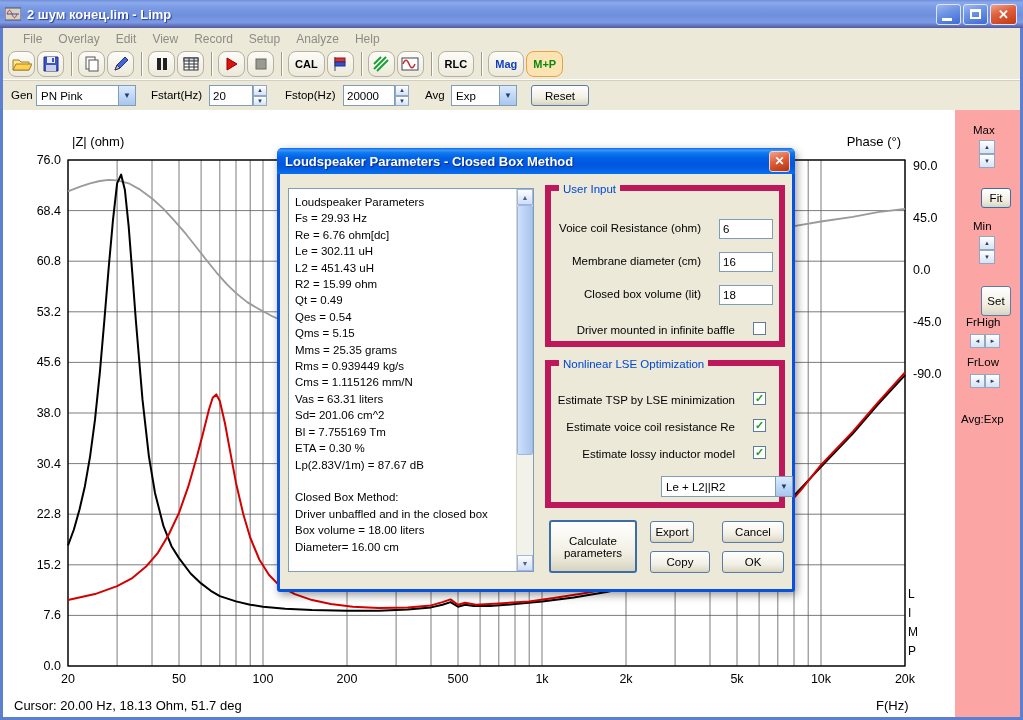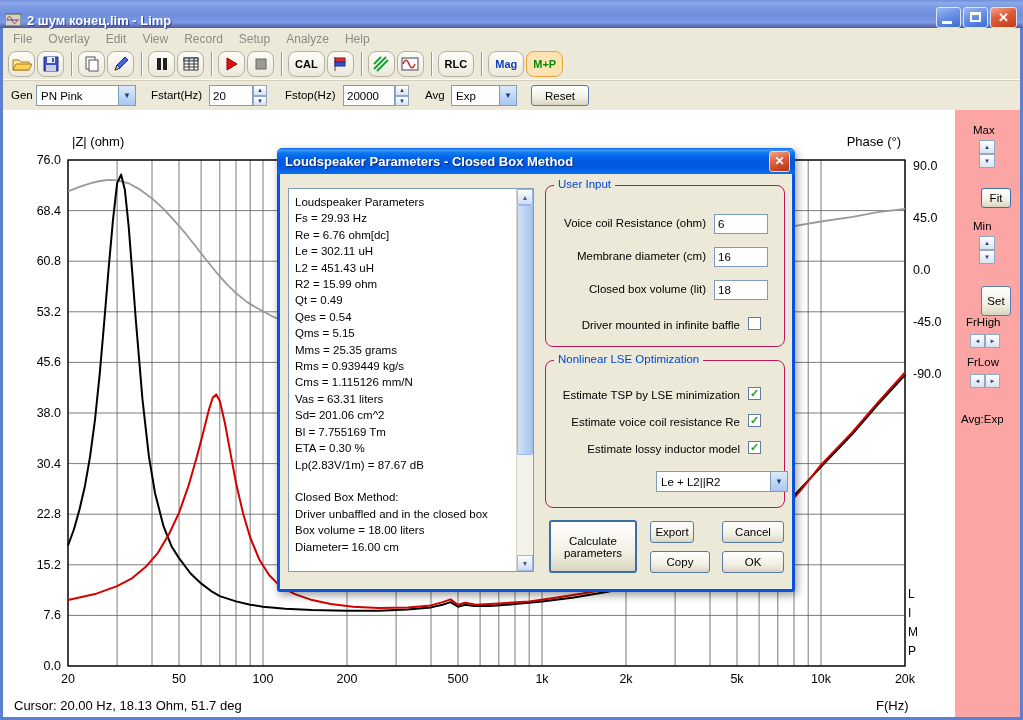--- a/index.html
+++ b/index.html
@@ -7,34 +7,34 @@
   #window { position:relative; width:1023px; height:720px; background:#ECE9D8; overflow:hidden; }
 
   
   .frame-left  { position:absolute; left:0; top:28px; width:3px;  bottom:0; background:#5d7fd0; }
   .frame-right { position:absolute; right:0; top:28px; width:3px; bottom:0; background:#5d7fd0; }
   .frame-bottom{ position:absolute; left:0; bottom:0; height:3px; right:0;  background:#5d7fd0; }
 
   
   #title-bar { position:absolute; left:0; top:0; width:1023px; height:28px;
     background:linear-gradient(180deg,#6f8fdd 0%,#8ca9e8 10%,#7b9be6 25%,#6f8fdd 55%,#7c9ae6 80%,#51579e 100%);
-    display:flex; align-items:flex-end; }
+    display:flex; align-items:center; }
   #title-text { color:#fff; font-weight:bold; font-size:13px; margin-left:6px;
     text-shadow:1px 1px 1px #2a4090; flex:1; white-space:nowrap; }
   .win-btn { width:25px; height:21px; border:1px solid #dce6fa; border-radius:3px; margin-right:2px;
     position:relative; background:linear-gradient(160deg,#9db9f2 0%,#6e94e4 40%,#3d6bd4 100%); }
   .win-btn.close { width:27px; margin-right:6px;
     background:linear-gradient(160deg,#f0a38c 0%,#e0603c 40%,#c03a14 100%);
     color:#fff; font-size:13px; font-weight:bold; text-align:center; line-height:19px; }
   .min-glyph { position:absolute; left:5px; bottom:3px; width:10px; height:3px; background:#fff; }
   .max-glyph { position:absolute; left:6px; top:4px; width:11px; height:10px; border:2px solid #fff; border-top-width:3px; }
   #app-icon { margin-left:5px; }
 
   
-  #menu-bar { position:absolute; left:3px; top:28px; right:3px; height:21px; display:flex; align-items:center; padding-left:2px; }
+  #menu-bar { position:absolute; left:3px; top:28px; right:3px; height:21px; display:flex; align-items:center; padding-left:12px; }
   .menu-item { font-size:12px; color:#8c8c86; padding:2px 8px; }
 
   
   #toolbar1 { position:absolute; left:3px; top:49px; right:3px; height:31px; display:flex; align-items:center; padding-left:5px; border-bottom:1px solid #ffffff; }
   .tb-btn { height:26px; min-width:27px; display:flex; align-items:center; justify-content:center;
     border:1px solid #b5b1a2; border-radius:8px; background:linear-gradient(180deg,#fdfcf8,#ece9da); margin-right:2px; }
   .tb-btn.text { padding:0 6px; font-size:11px; font-weight:bold; color:#000; }
   .tb-btn.mag { color:#1040c0; }
   .tb-btn.mp  { color:#0a8a0a; border-color:#e8a33d; background:#fbe3b3; }
   .tb-sep { width:2px; height:24px; border-left:1px solid #9e9a8a; border-right:1px solid #fff; margin:0 5px; }
@@ -82,21 +82,21 @@
   #results-box { position:absolute; left:8px; top:14px; width:246px; height:384px; background:#fff;
     border:1px solid #7f9db9; }
   #results-text { position:absolute; left:6px; top:5px; right:22px; bottom:4px;
     font-size:11.5px; line-height:16.4px; white-space:pre; overflow:hidden; }
   #results-scroll { position:absolute; right:0; top:0; bottom:0; width:17px; background:#f2f1ea; border-left:1px solid #d8d4c4; }
   .scr-btn { position:absolute; left:0; width:16px; height:16px; background:linear-gradient(180deg,#fdfeff,#cfddf6);
     border:1px solid #9eb6e4; color:#4d6185; font-size:7px; display:flex; align-items:center; justify-content:center; }
   #scr-thumb { position:absolute; left:0; top:16px; width:16px; height:250px;
     background:linear-gradient(90deg,#cfe0fa,#aac4ee); border:1px solid #9eb6e4; border-radius:2px; }
 
-  .group { position:absolute; border:1px solid #be185d; border-radius:8px; }
+  .group { position:absolute; border:6px solid #be185d; border-radius:0; }
   .group-caption { position:absolute; top:-8px; left:8px; background:#ECE9D8; padding:0 4px; font-size:11.5px; color:#0046d5; white-space:nowrap; }
   .fld-label { position:absolute; font-size:11.5px; white-space:nowrap; }
   .fld-input { width:54px; height:20px; }
   .cb { position:absolute; width:13px; height:13px; background:#fff; border:1px solid #5f7c9e;
     font-size:11px; line-height:11px; text-align:center; color:#21a121; font-weight:bold; }
 
   #btn-calc { position:absolute; left:269px; top:346px; width:88px; height:53px; border:2px solid #3c6ea5; padding:0 6px; }
   #btn-export { position:absolute; left:370px; top:347px; width:44px; height:22px; }
   #btn-cancel { position:absolute; left:442px; top:347px; width:62px; height:22px; }
   #btn-copy   { position:absolute; left:370px; top:377px; width:60px; height:22px; }

